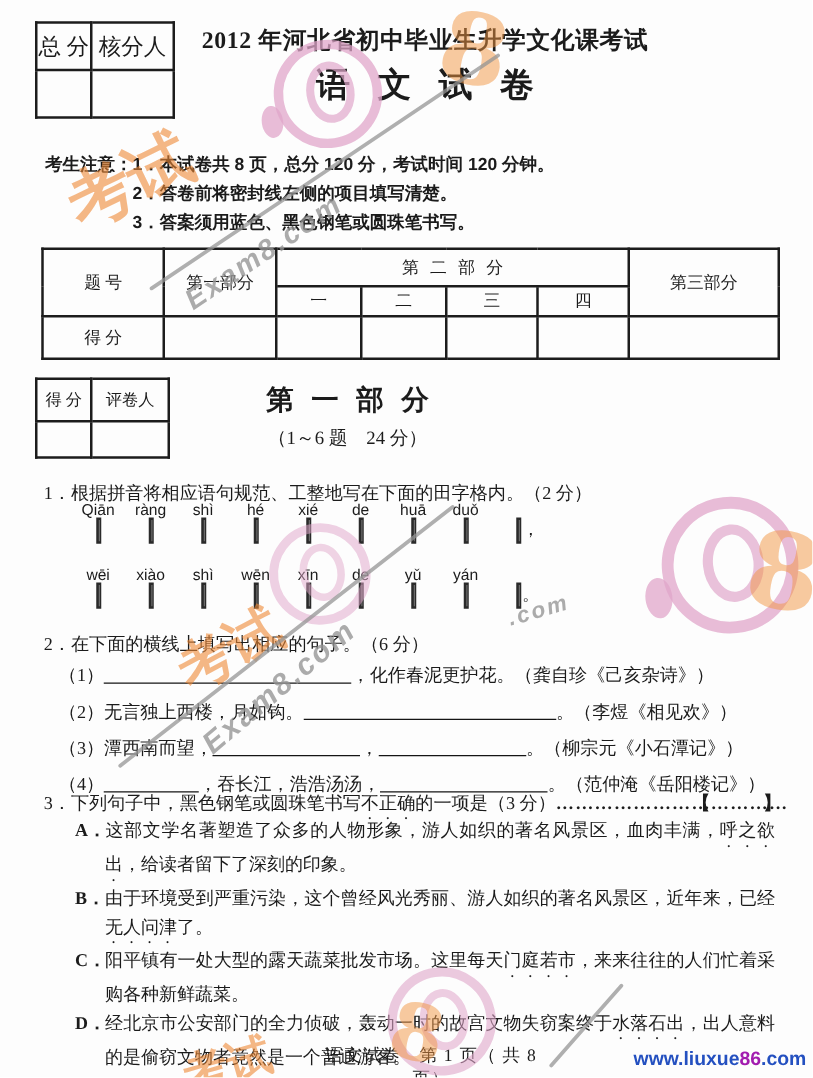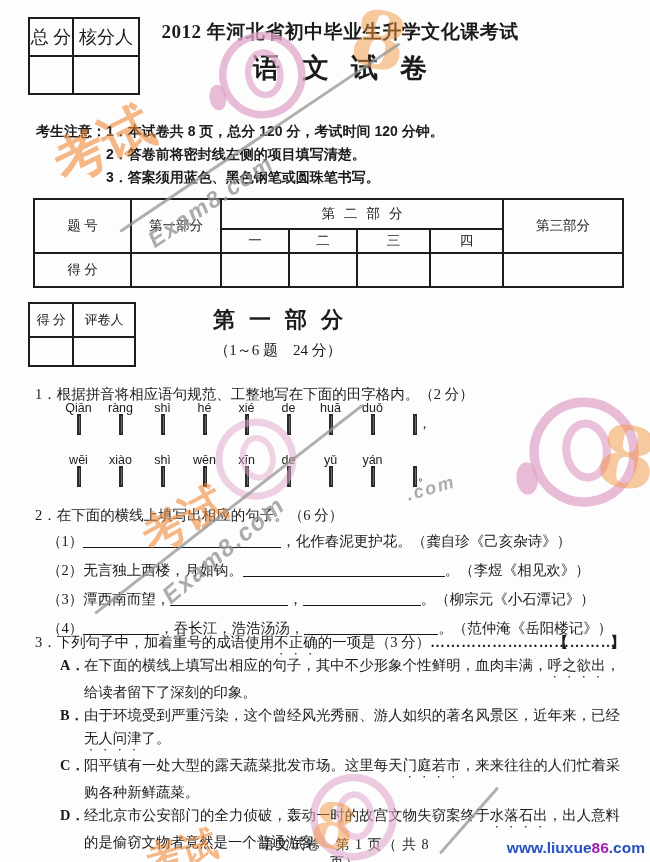--- a/index.html
+++ b/index.html
@@ -192,25 +192,25 @@
 
     <div class="stem" style="top:506px">2．在下面的横线上填写出相应的句子。（6 分）</div>
     <div class="q2-items">
       <div class="q2-line"><span>（1）</span><span class="blank" style="width:198px"></span><span>，化作春泥更护花。（龚自珍《己亥杂诗》）</span></div>
       <div class="q2-line"><span>（2）</span><span>无言独上西楼，月如钩。</span><span class="blank" style="width:202px"></span><span>。（李煜《相见欢》）</span></div>
       <div class="q2-line"><span>（3）</span><span>潭西南而望，</span><span class="blank" style="width:118px"></span><span>，</span><span class="blank" style="width:118px"></span><span>。（柳宗元《小石潭记》）</span></div>
       <div class="q2-line"><span>（4）</span><span class="blank" style="width:76px"></span><span>，吞长江，浩浩汤汤，</span><span class="blank" style="width:134px"></span><span>。（范仲淹《岳阳楼记》）</span></div>
     </div>
 
     <div class="stem3">
-      <span>3．</span><span>下列句子中，加着重号的成语使用</span><span class="emx">不正确</span><span>的一项是（3 分）</span><span class="leader">………………………………</span>
+      <span>3．</span><span>下列句子中，黑色钢笔或圆珠笔书写</span><span class="emx">不正确</span><span>的一项是（3 分）</span><span class="leader">………………………………</span>
       <span class="bracket">【　】</span>
     </div>
     <div class="options">
-      <div class="option"><span class="opt-label">A．</span><span>在下面的横线上填写出相应的句子，其中不少形象个性鲜明，血肉丰满，</span><span class="emx">呼之欲出</span><span>，给读者留下了深刻的印象。</span></div>
+      <div class="option"><span class="opt-label">A．</span><span>这部文学名著塑造了众多的人物形象，游人如织的著名风景区，血肉丰满，</span><span class="emx">呼之欲出</span><span>，给读者留下了深刻的印象。</span></div>
       <div class="option"><span class="opt-label">B．</span><span>由于环境受到严重污染，这个曾经风光秀丽、游人如织的著名风景区，近年来，已经</span><span class="emx">无人问津</span><span>了。</span></div>
       <div class="option"><span class="opt-label">C．</span><span>阳平镇有一处大型的露天蔬菜批发市场。这里每天</span><span class="emx">门庭若市</span><span>，来来往往的人们忙着采购各种新鲜蔬菜。</span></div>
       <div class="option"><span class="opt-label">D．</span><span>经北京市公安部门的全力侦破，轰动一时的故宫文物失窃案终于</span><span class="emx">水落石出</span><span>，出人意料的是偷窃文物者竟然是一个普通游客。</span></div>
     </div>
 
     <div class="footer">语文试卷　第 1 页（ 共 8 页）</div>
 
     <div class="site-url"><span class="u-blue">www.liuxue</span><span class="u-red">86</span><span class="u-blue">.com</span></div>
   </div>
 

